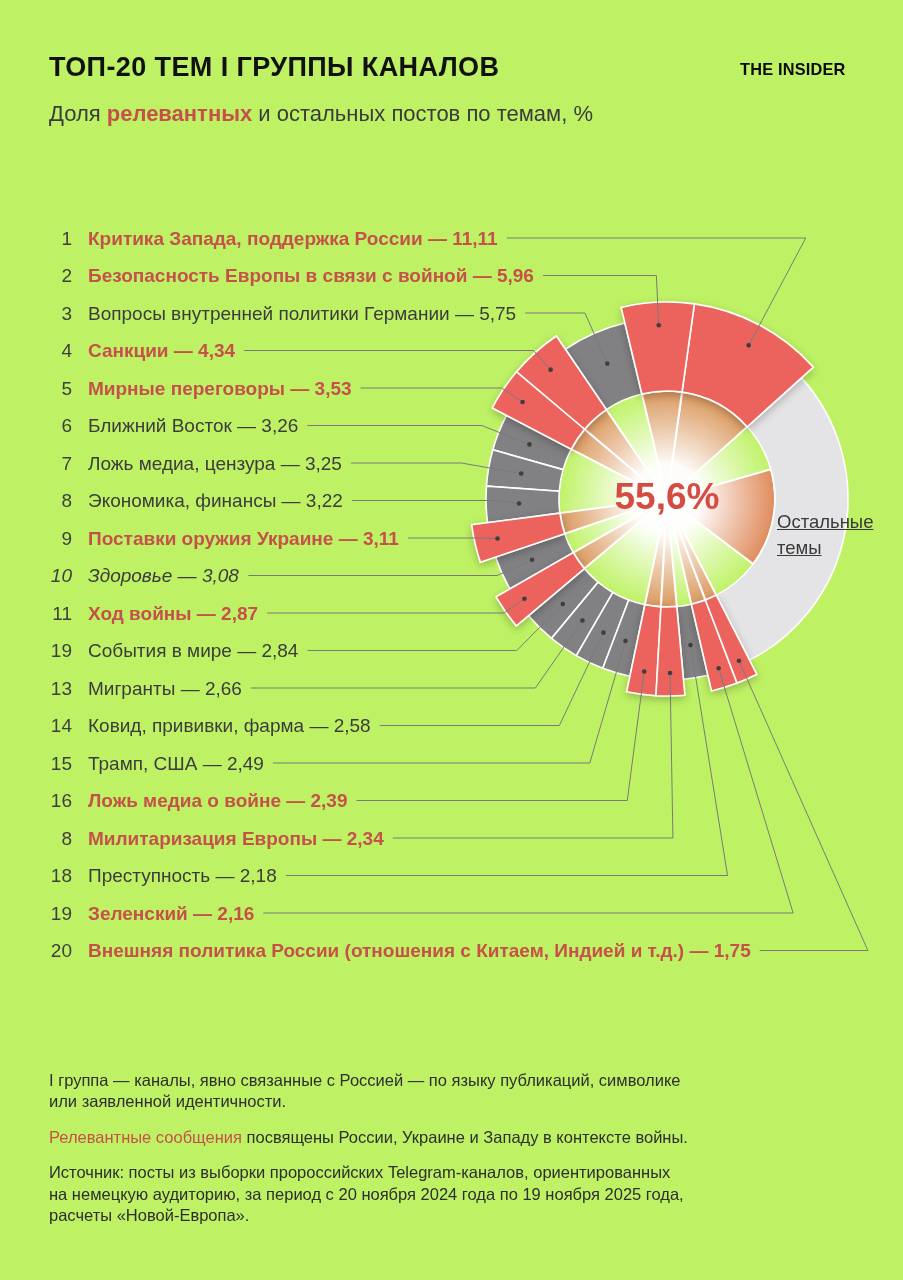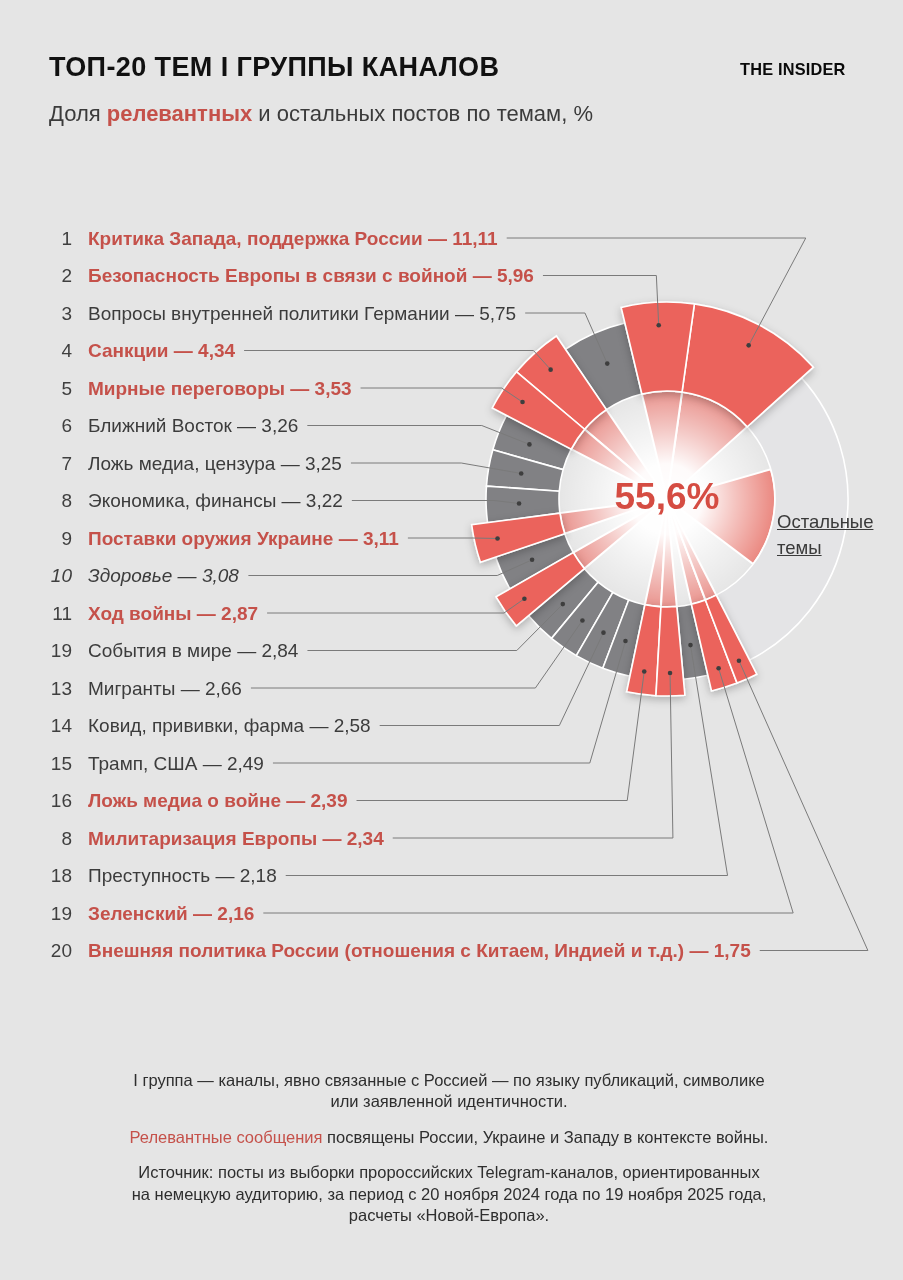--- a/index.html
+++ b/index.html
@@ -1,17 +1,17 @@
 <!DOCTYPE html>
 <html><head>
 <meta charset="utf-8">
 <style>
   html,body{margin:0;padding:0;background:#ffffff;}
   #canvas{
-    position:relative;width:903px;height:1280px;background:#e5e5e5;overflow:hidden;
+    position:relative;width:903px;height:1280px;background:#bef264;overflow:hidden;
     font-family:"Liberation Sans","DejaVu Sans",sans-serif;
   }
   #page-title{
     position:absolute;left:49px;top:52px;font-size:27px;font-weight:800;
     color:#111111;letter-spacing:0.4px;white-space:nowrap;
   }
   #brand-logo{
     position:absolute;left:740px;top:60px;font-size:17px;font-weight:800;
     color:#0a0a0a;letter-spacing:0.2px;transform:scaleX(0.96);transform-origin:left top;
     white-space:nowrap;
@@ -28,21 +28,21 @@
   #center-label{
     position:absolute;left:667px;top:499px;transform:translate(-50%,-54%);
     font-size:37px;font-weight:800;color:#d54c42;white-space:nowrap;
   }
   #other-label{
     position:absolute;left:777px;top:509px;width:112px;font-size:18.5px;
     line-height:1.42;color:#3a3a3a;text-decoration:underline;
   }
   #footnotes{position:absolute;left:49px;top:1070px;width:800px;font-size:16.5px;
     line-height:1.3;color:#2e2e2e;}
-  .note{white-space:pre-line;margin:0 0 14px 0;text-align:center;}
+  .note{white-space:pre-line;margin:0 0 14px 0;}
   .note .hl{color:#c5514a;}
 </style>
 </head>
 <body>
 
 <div id="canvas">
   <svg id="chart-svg" width="903" height="1280" viewBox="0 0 903 1280">
       <defs>
         <radialGradient id="glow" gradientUnits="userSpaceOnUse" cx="667" cy="499" r="110">
           <stop offset="0%" stop-color="#ffffff" stop-opacity="1"></stop>

